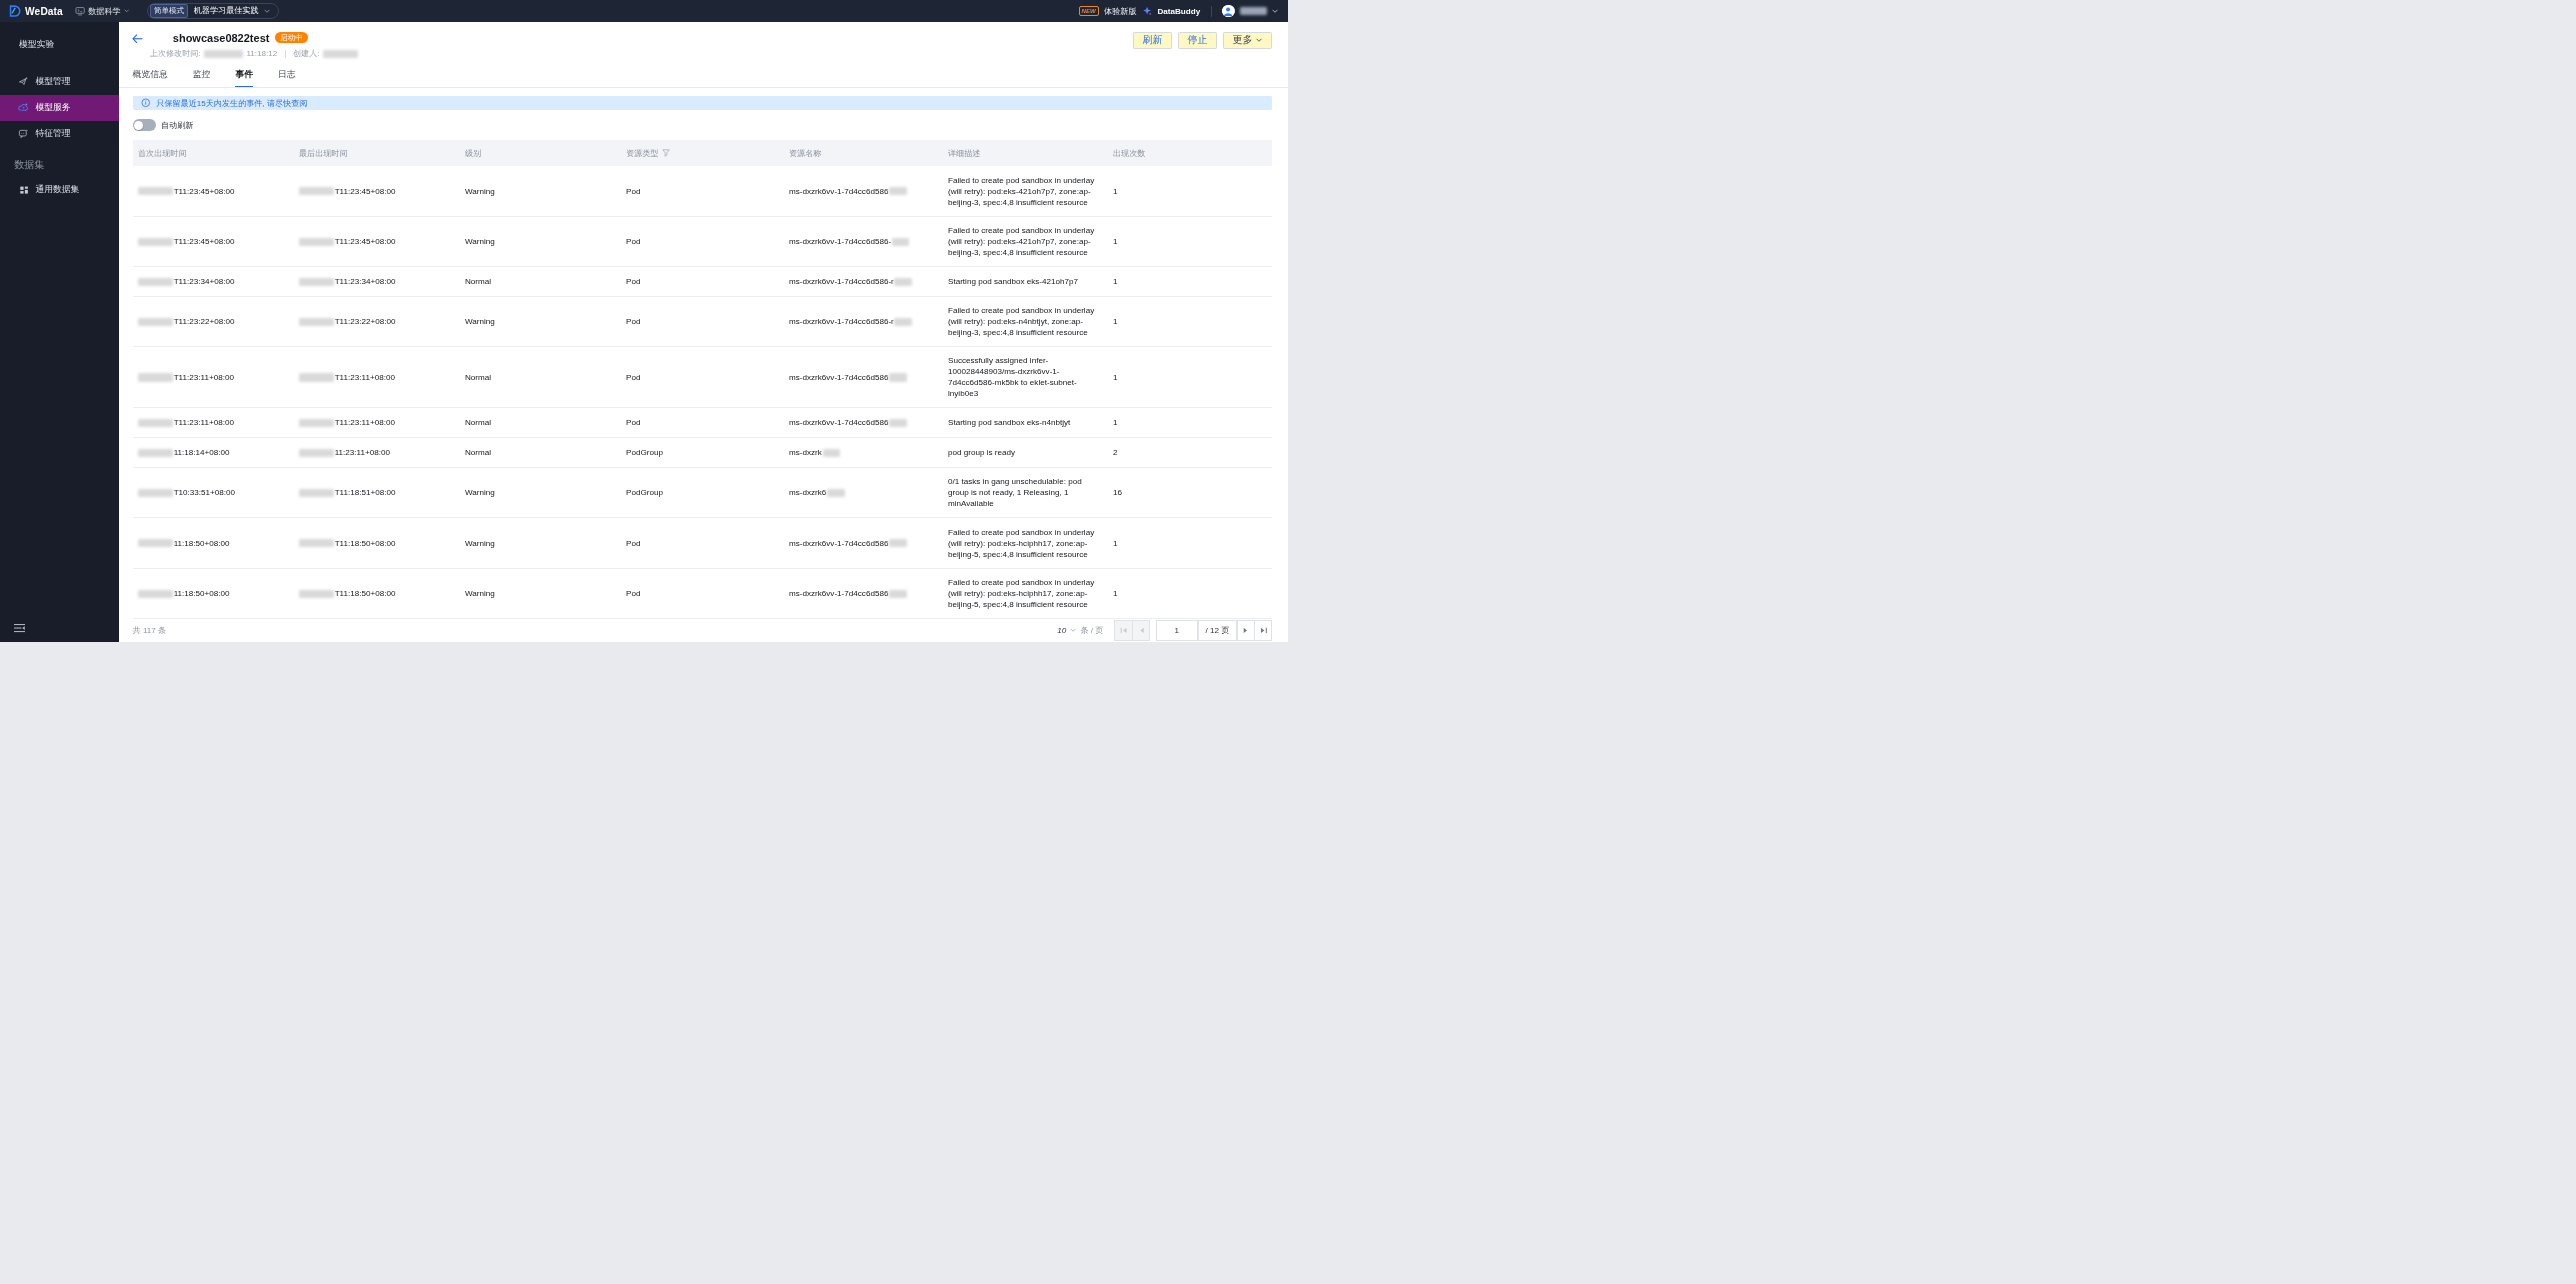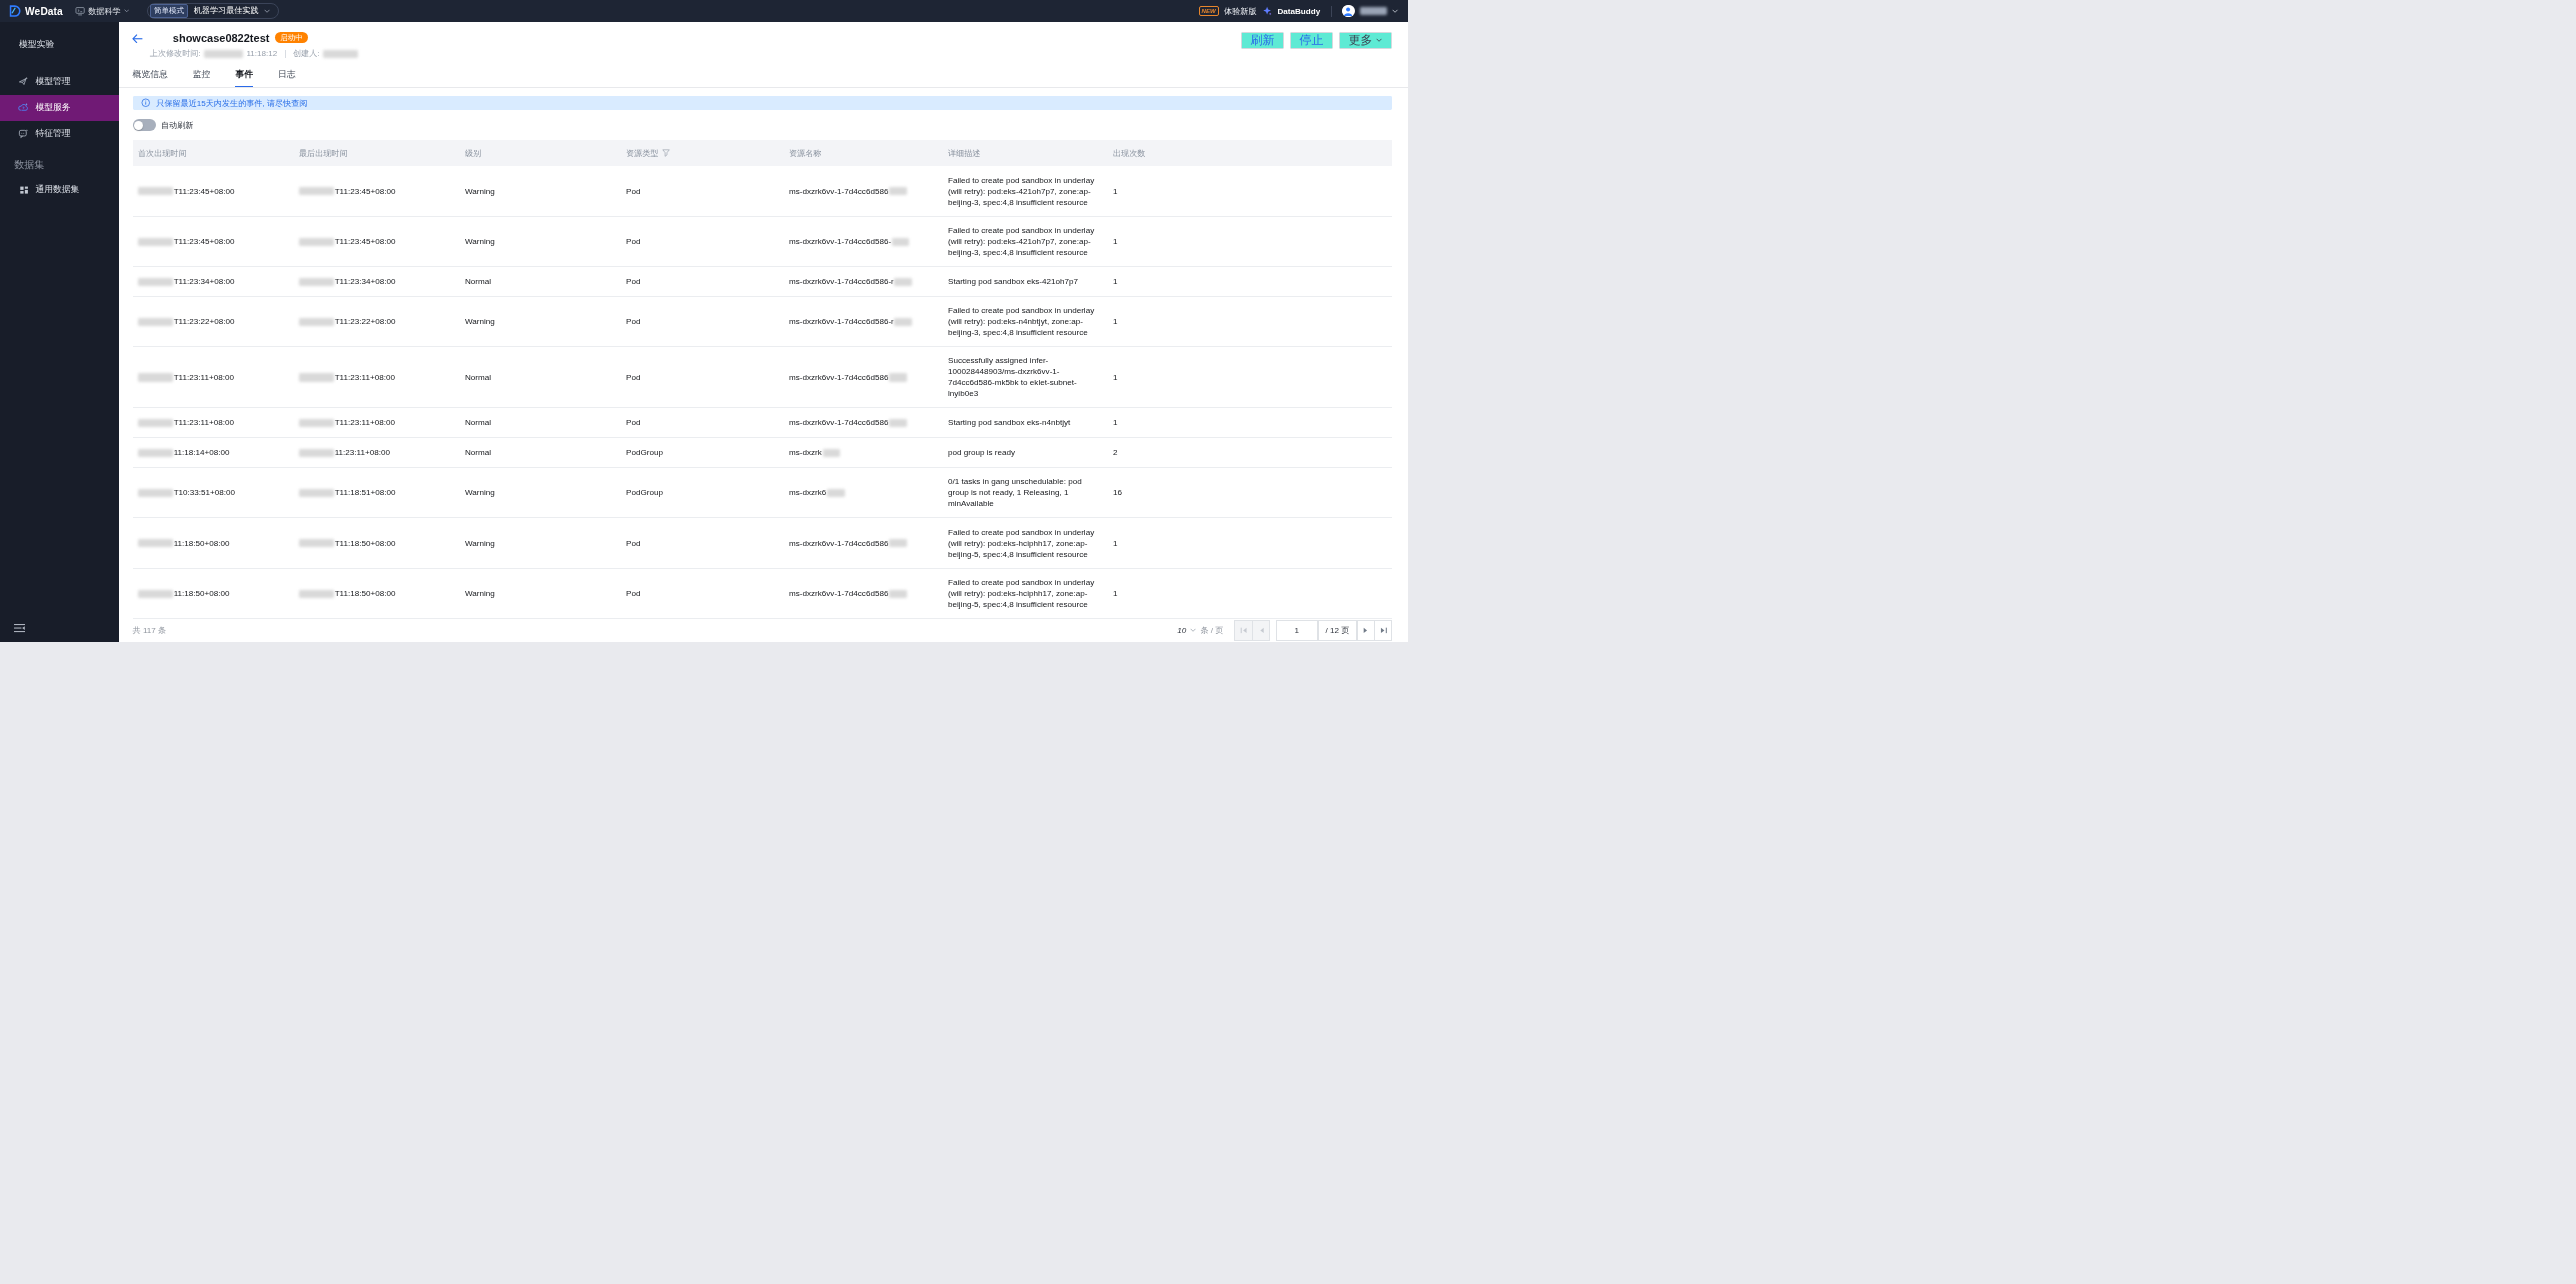--- a/index.html
+++ b/index.html
@@ -1,18 +1,18 @@
 <!DOCTYPE html>
 <html style="font-size:11px"><head>
 <meta charset="utf-8">
 <style>
   * { margin:0; padding:0; box-sizing:border-box; }
   html,body { background:#e9eaee; }
   body { font-family:"Liberation Sans","DejaVu Sans",sans-serif; }
-  .screen { position:relative; width:1408px; height:642px; background:#fff; overflow:hidden; }
+  .screen { position:relative; width:1288px; height:642px; background:#fff; overflow:hidden; }
 
   
   .topbar { position:absolute; top:0; left:0; right:0; height:22px; background:#1e2534;
     display:flex; align-items:center; padding:0 9.5px 0 6.8px; color:#fff; z-index:30; }
   .logo { display:flex; align-items:center; gap:4.1px; margin-right:12.2px; }
   .logo-text { font-size:10.2px; font-weight:bold; letter-spacing:0.1px; color:#fff; }
   .tb-nav { display:flex; align-items:center; gap:3px; font-size:8.1px; color:#e6e9ef; cursor:pointer; margin-right:17.6px; }
   .tb-chev { color:#97a0b0; display:inline-flex; }
   .mode-pill { display:flex; align-items:center; gap:5.4px; border:0.7px solid #3b4459; border-radius:9.5px;
     height:16.3px; padding:0 8.1px 0 2px; cursor:pointer; }
@@ -43,22 +43,22 @@
   .main { position:absolute; top:22px; left:119px; right:0; bottom:0; background:#fff; display:flex; flex-direction:column; }
   .page-head { display:flex; align-items:flex-start; padding:9.5px 16.3px 0 13px; }
   .back-btn { margin-top:2px; cursor:pointer; display:inline-flex; }
   .head-text { margin-left:6.8px; }
   .title-line { display:flex; align-items:center; gap:5.4px;margin-left:23px; }
   .page-title { font-size:11px; font-weight:bold; color:#15181e; }
   .status-badge { background:#ff8200; color:#fff; font-size:7.5px; line-height:11.5px; padding:0 5.4px; border-radius:6.1px; }
   .meta-line { margin-top:4.7px; font-size:8.1px; color:#9aa2ad; display:flex; align-items:center; gap:3.4px; }
   .meta-div { width:0.7px; height:8.1px; background:#d8dce2; margin:0 4.1px; }
   .head-actions { margin-left:auto; display:flex; gap:5.4px; }
-  .btn { height:17.6px; min-width:34px; padding:0 8.8px; background:#5eead4; border:0.7px solid #d5d8dd; border-radius:1.4px;
-    font-size:12px; display:inline-flex; align-items:center; justify-content:center; gap:3.4px; cursor:pointer; }
+  .btn { height:17.6px; min-width:34px; padding:0 8.8px; background:#fef9c3; border:0.7px solid #d5d8dd; border-radius:1.4px;
+    font-size:10px; display:inline-flex; align-items:center; justify-content:center; gap:3.4px; cursor:pointer; }
   .btn.blue { color:#2a6ae9; }
   .btn.plain { color:#3c4453; }
 
   
   .tabs { display:flex; gap:25px; padding:9.5px 16.3px 0 13.6px; border-bottom:0.7px solid #e8e9ec; }
   .tab { font-size:8.8px; color:#3f4754; padding-bottom:6.1px; cursor:pointer; position:relative; }
   .tab.active { color:#15181e; font-weight:bold; }
   .tab.active::after { content:""; position:absolute; left:0; right:0; bottom:-0.7px; height:1.4px; background:#2a6ae9; }
 
   

